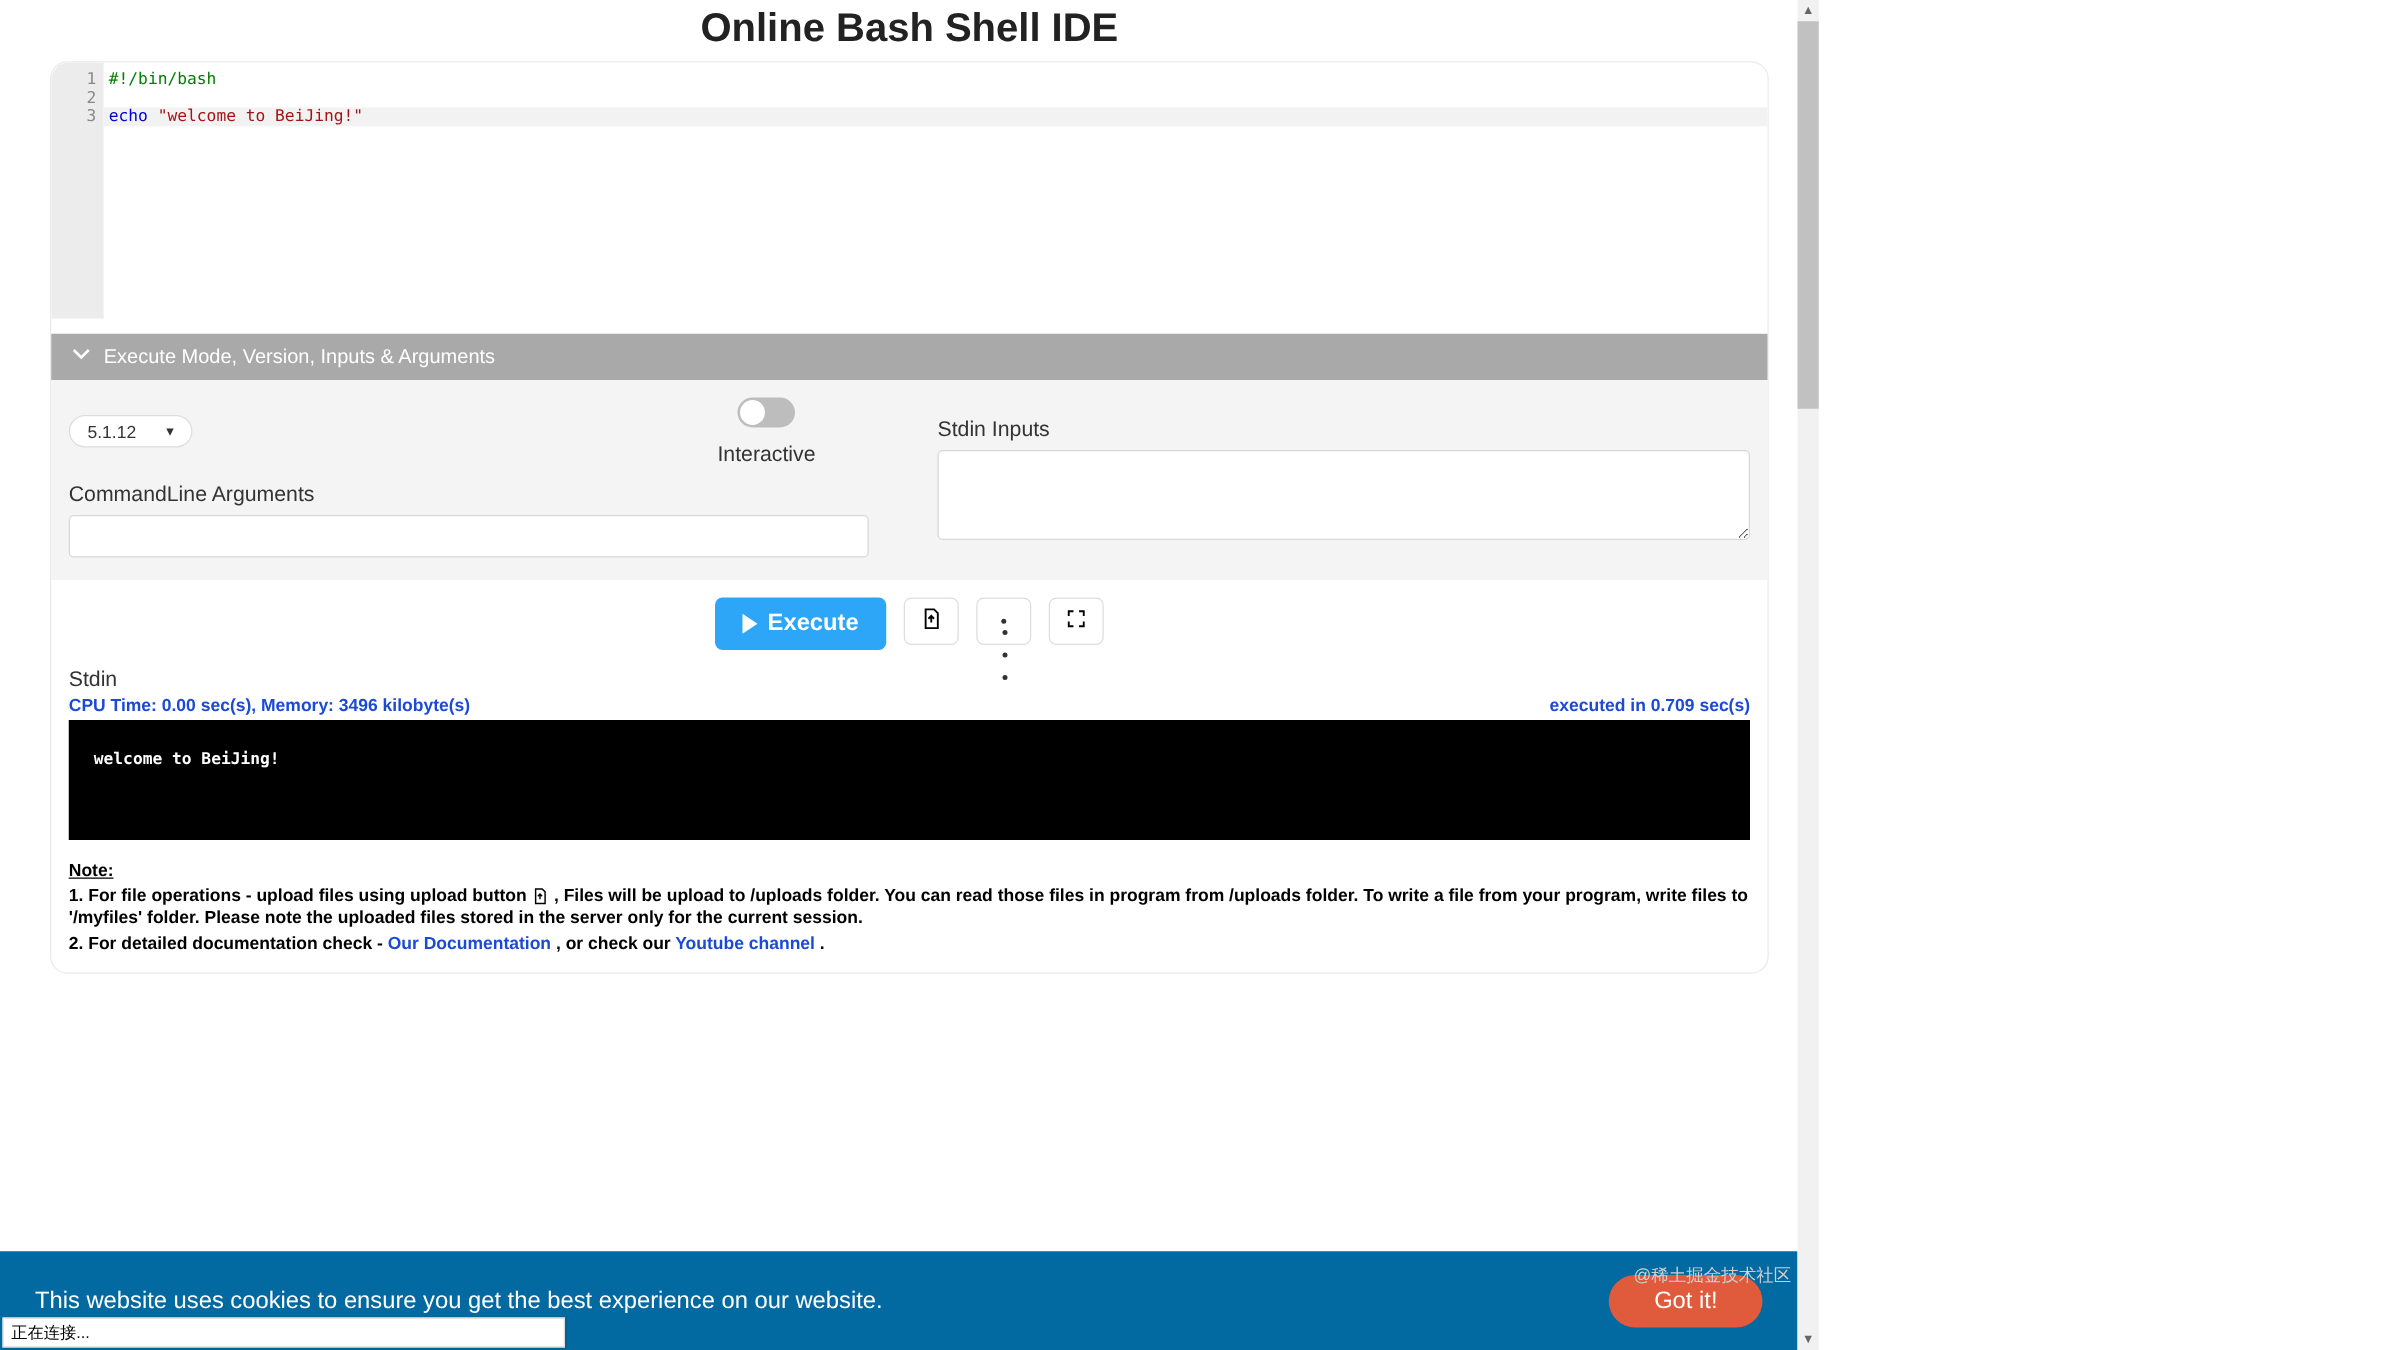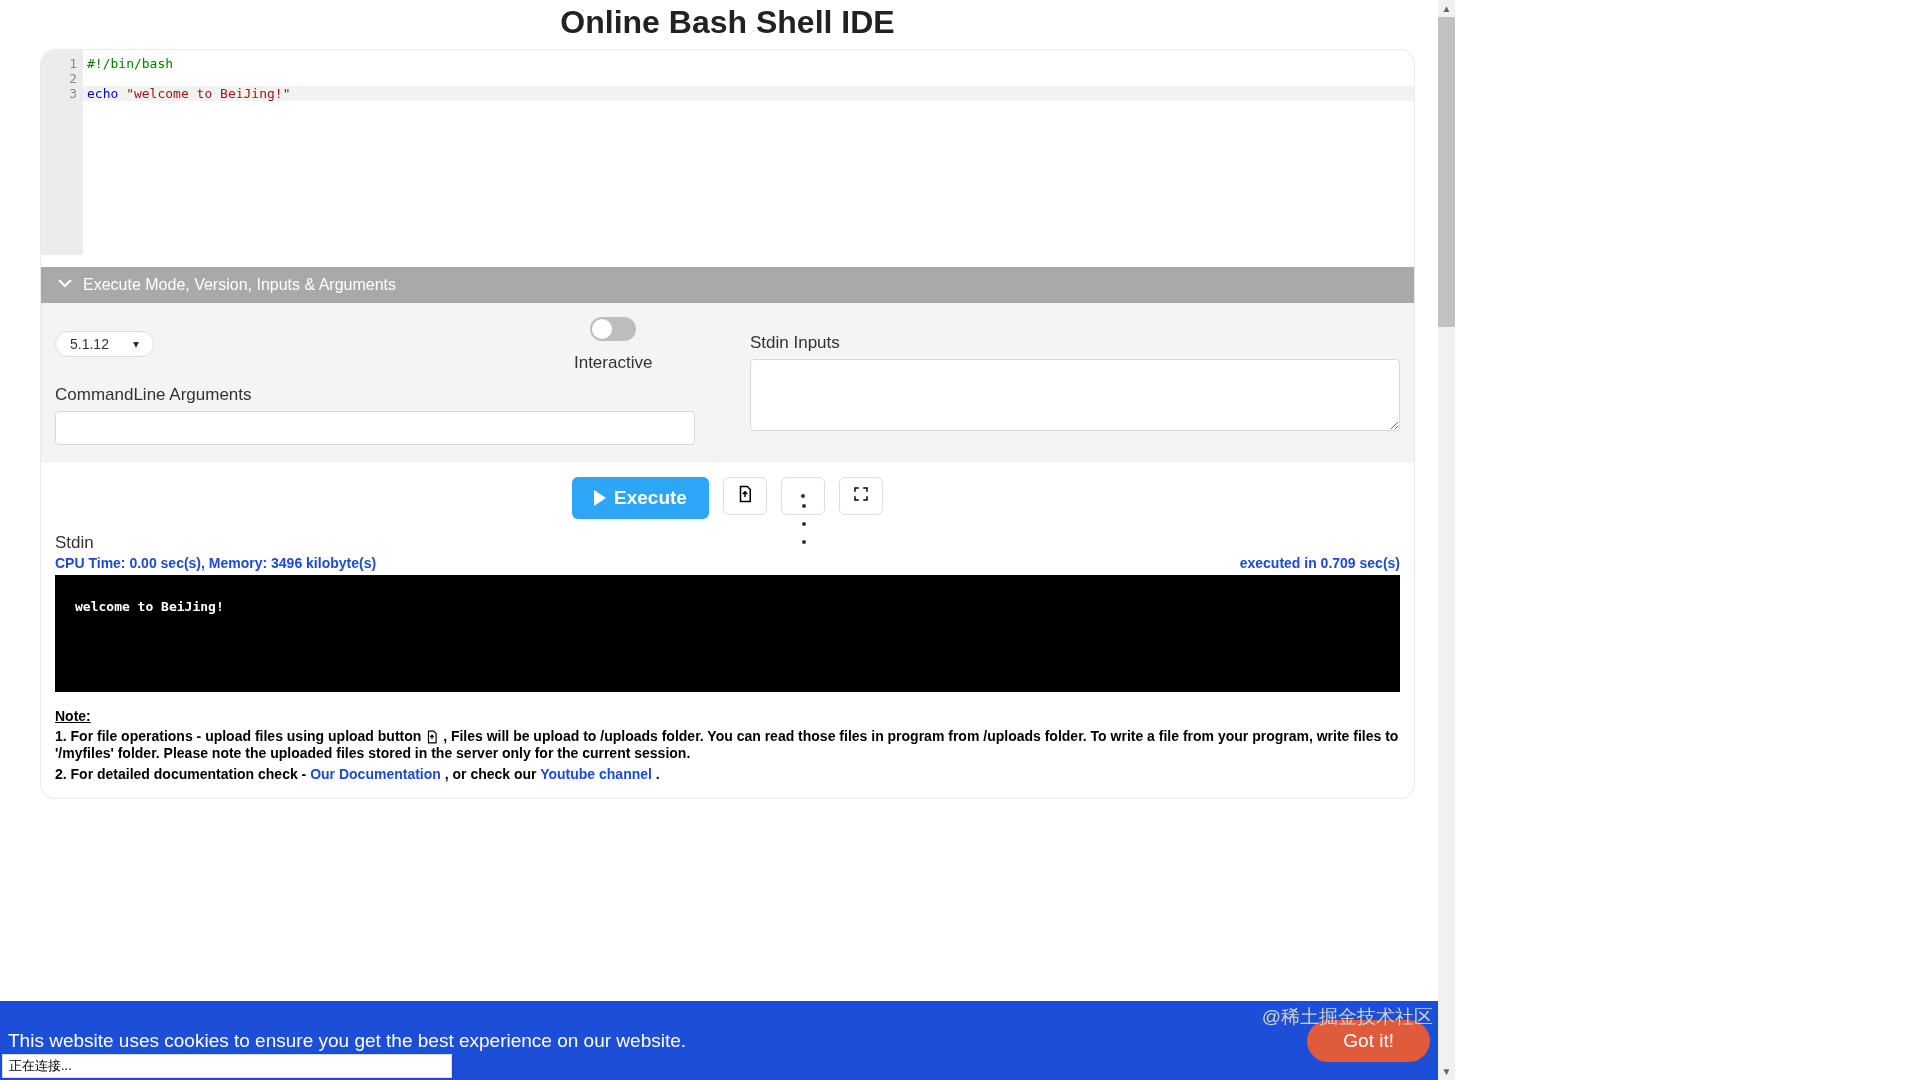--- a/index.html
+++ b/index.html
@@ -54,43 +54,43 @@
   .btn { display: inline-flex; align-items: center; justify-content: center; gap: 8px; border-radius: 6px; cursor: pointer; }
   .exec { background: #2ea6f7; color: #fff; font-size: 19px; font-weight: 600; padding: 10px 22px; border: none; }
   .exec .play { width: 0; height: 0; border-left: 12px solid #fff; border-top: 8px solid transparent; border-bottom: 8px solid transparent; }
   .iconbtn { width: 44px; height: 38px; background: #fff; border: 1px solid #ddd; }
   .iconbtn svg { width: 18px; height: 18px; }
   .dots span { display: inline-block; width: 4px; height: 4px; background: #333; border-radius: 50%; margin: 0 1.5px; }
 
   
   .reslabel { font-size: 17px; color: #333; margin: 0 14px 2px 14px; }
   .metrics { display: flex; justify-content: space-between; font-size: 14px; font-weight: 700; color: #1b4ad6; margin: 2px 14px; }
-  .console { background: #000; color: #fff; font-family: Consolas, monospace; font-size: 13px; font-weight: 700; height: 117px; margin: 4px 14px 16px 14px; padding: 24px 20px; white-space: pre; }
+  .console { background: #000; color: #fff; font-family: Consolas, monospace; font-size: 13px; font-weight: 700; height: 96px; margin: 4px 14px 16px 14px; padding: 24px 20px; white-space: pre; }
 
   
   .notes { font-size: 14px; margin: 0 14px 16px 14px; }
   .notes .ntitle { font-weight: 700; text-decoration: underline; }
   .notes p { font-weight: 700; margin-top: 4px; line-height: 1.2; }
   .notes a { color: #1b4ad6; text-decoration: none; font-weight: 700; }
   .notes .inlineicon { display: inline-flex; vertical-align: middle; }
 
   
   .scrollbar { position: absolute; top: 0; right: 0; width: 17px; height: 1080px; background: #f1f1f1; }
   .scrollbar .arrow { width: 17px; height: 17px; display: flex; align-items: center; justify-content: center; color: #666; font-size:10px;}
   .scrollbar .thumb { width: 17px; position: absolute; background: #c1c1c1; }
 
   
-  .cookiebar { position: absolute; left: 0; right: 17px; bottom: 0; height: 79px; background: #1d4ed8; color: #fff; display: flex; align-items: center; justify-content: space-between; padding: 0 8px; font-size: 19px; }
+  .cookiebar { position: absolute; left: 0; right: 17px; bottom: 0; height: 79px; background: #0369a1; color: #fff; display: flex; align-items: center; justify-content: space-between; padding: 0 28px; font-size: 19px; }
   .gotit { background: #e05a3c; color: #fff; border: none; border-radius: 24px; padding: 10px 36px; font-size: 19px; cursor: pointer; }
 
   
   .statuspop { position: absolute; left: 2px; bottom: 2px; width: 450px; height: 24px; background: #fff; border: 1px solid #ddd; font-size: 13px; padding: 2px 6px; z-index: 30; box-shadow: 1px 1px 3px rgba(0,0,0,0.12);}
 
   
-  .watermark { position: absolute; right: 22px; bottom: 50px; color: #cfcfcf; font-size: 19px; z-index: 50;}
+  .watermark { position: absolute; right: 22px; bottom: 50px; color: #cfcfcf; font-size: 14px; z-index: 50;}
 </style>
 </head>
 <body>
 
 <div class="page">
 
   <div class="title">Online Bash Shell IDE</div>
 
   <div class="panel">
 

